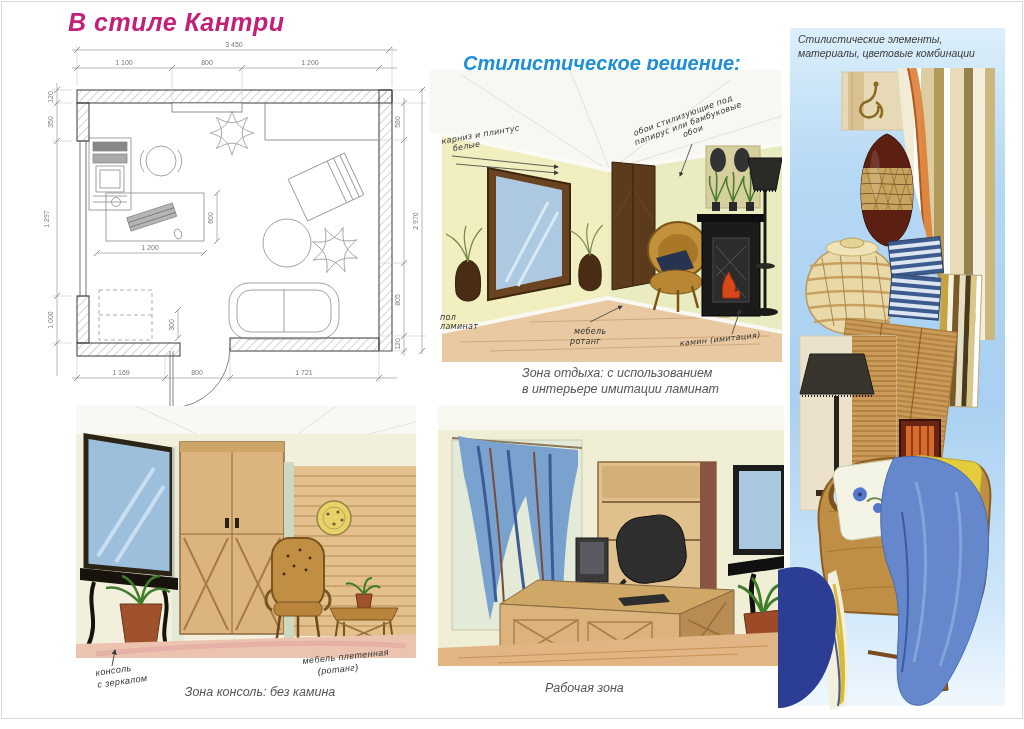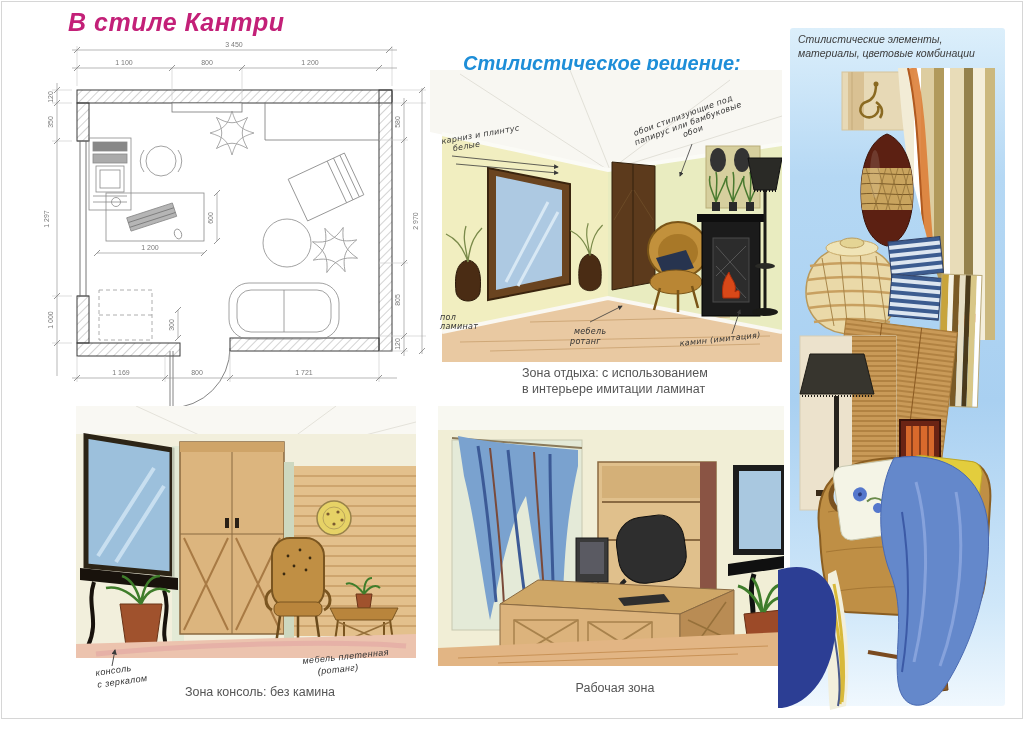--- a/index.html
+++ b/index.html
@@ -1,21 +1,21 @@
 <!DOCTYPE html>
 <html><head>
 <meta charset="utf-8">
 <style>
   html,body{margin:0;padding:0;background:#fff;font-family:"Liberation Sans",sans-serif;}
   .page{position:relative;width:1024px;height:729px;background:#ffffff;overflow:hidden;}
   .sheet-border{position:absolute;left:1px;top:1px;width:1020px;height:716px;border:1px solid #d6d6d6;pointer-events:none;}
   .abs{position:absolute;}
   .title{font-size:25px;font-weight:bold;font-style:italic;color:#c32078;letter-spacing:.5px;}
   .subtitle{font-size:20px;font-weight:bold;font-style:italic;color:#1e8ed8;}
-  .caption{font-size:12.5px;color:#555;line-height:1.25;}
+  .caption{font-style:italic;font-size:12.5px;color:#555;line-height:1.25;}
   .pal-caption{font-style:italic;font-size:10.5px;color:#3c3c3c;line-height:1.3;text-align:left;}
   .hand-div{font-style:italic;font-size:9px;color:#333;letter-spacing:.4px;line-height:1.3;transform-origin:0 0;}
   svg{display:block;}
   svg text.hand{font-style:italic;font-size:8px;fill:#333;letter-spacing:.3px;font-family:"DejaVu Sans",sans-serif;}
   svg text.dim{font-size:7px;fill:#7a7a7a;font-family:"Liberation Sans",sans-serif;}
 </style>
 </head>
 <body>
 
 <div class="page">
@@ -408,21 +408,21 @@
 
     <g>
       <polygon points="306,208 344,204 340,250 312,252" fill="#9c4a28" stroke="#6a3016"></polygon>
       <path d="M324,206 C316,188 308,182 300,180 M324,206 C322,184 318,176 314,172 M326,206 C330,186 336,180 344,178 M326,206 C334,192 342,190 346,194" stroke="#3f7d2b" stroke-width="3" fill="none"></path>
     </g>
 
     <polygon points="0,242 346,226 346,260 0,260" fill="#e2b584"></polygon>
     <path d="M20,252 L330,240 M60,257 L300,248" stroke="#c89257" stroke-width="1" fill="none"></path>
   </svg>
 
-  <div class="abs caption" style="left:545px;top:681px;width:140px;text-align:center;">Рабочая зона</div>
+  <div class="abs caption" style="left:545px;top:681px;width:140px;text-align:left;">Рабочая зона</div>
 
   <div class="abs pal-caption" style="left:798px;top:33px;width:204px;z-index:3;">
     <span style="display:block">Стилистические элементы,</span>
     <span style="display:block">материалы, цветовые комбинации</span>
   </div>
 
   <svg class="abs" style="left:790px;top:28px;overflow:visible;" width="215" height="680" viewBox="0 0 215 680">
     <defs>
       <linearGradient id="pg" x1="0" y1="0" x2="0" y2="1">
         <stop offset="0" stop-color="#dcEFfb"></stop>

